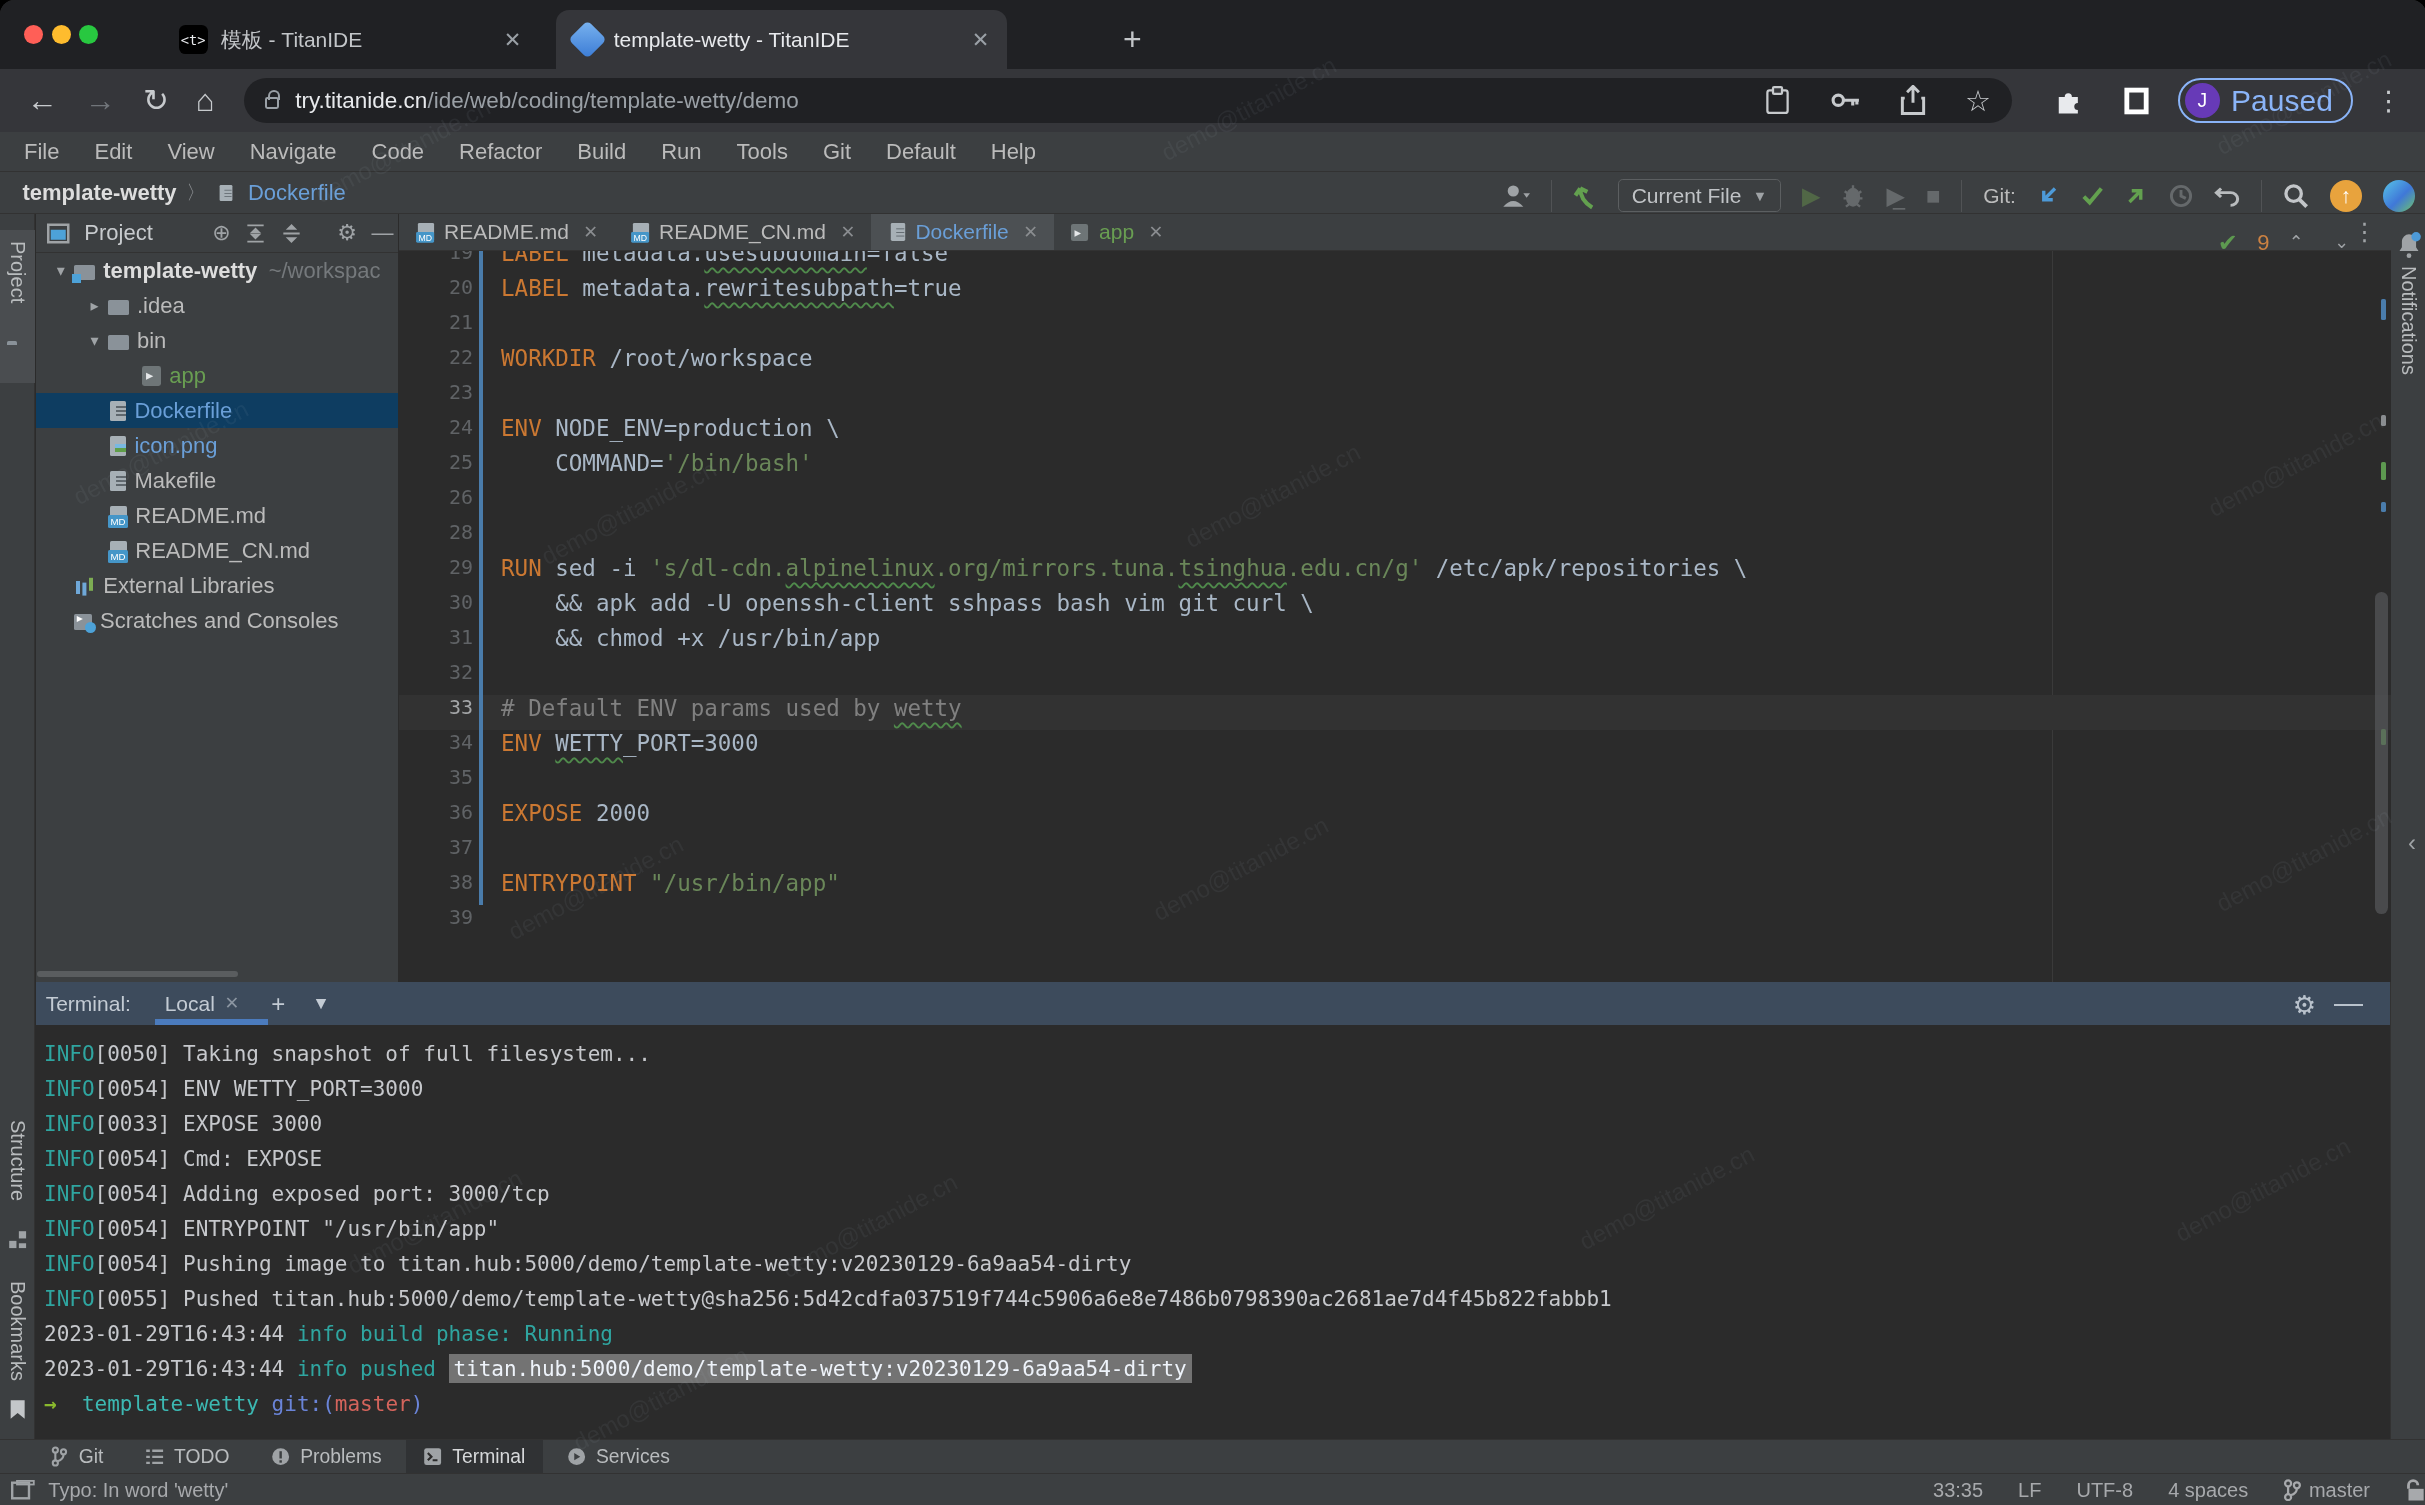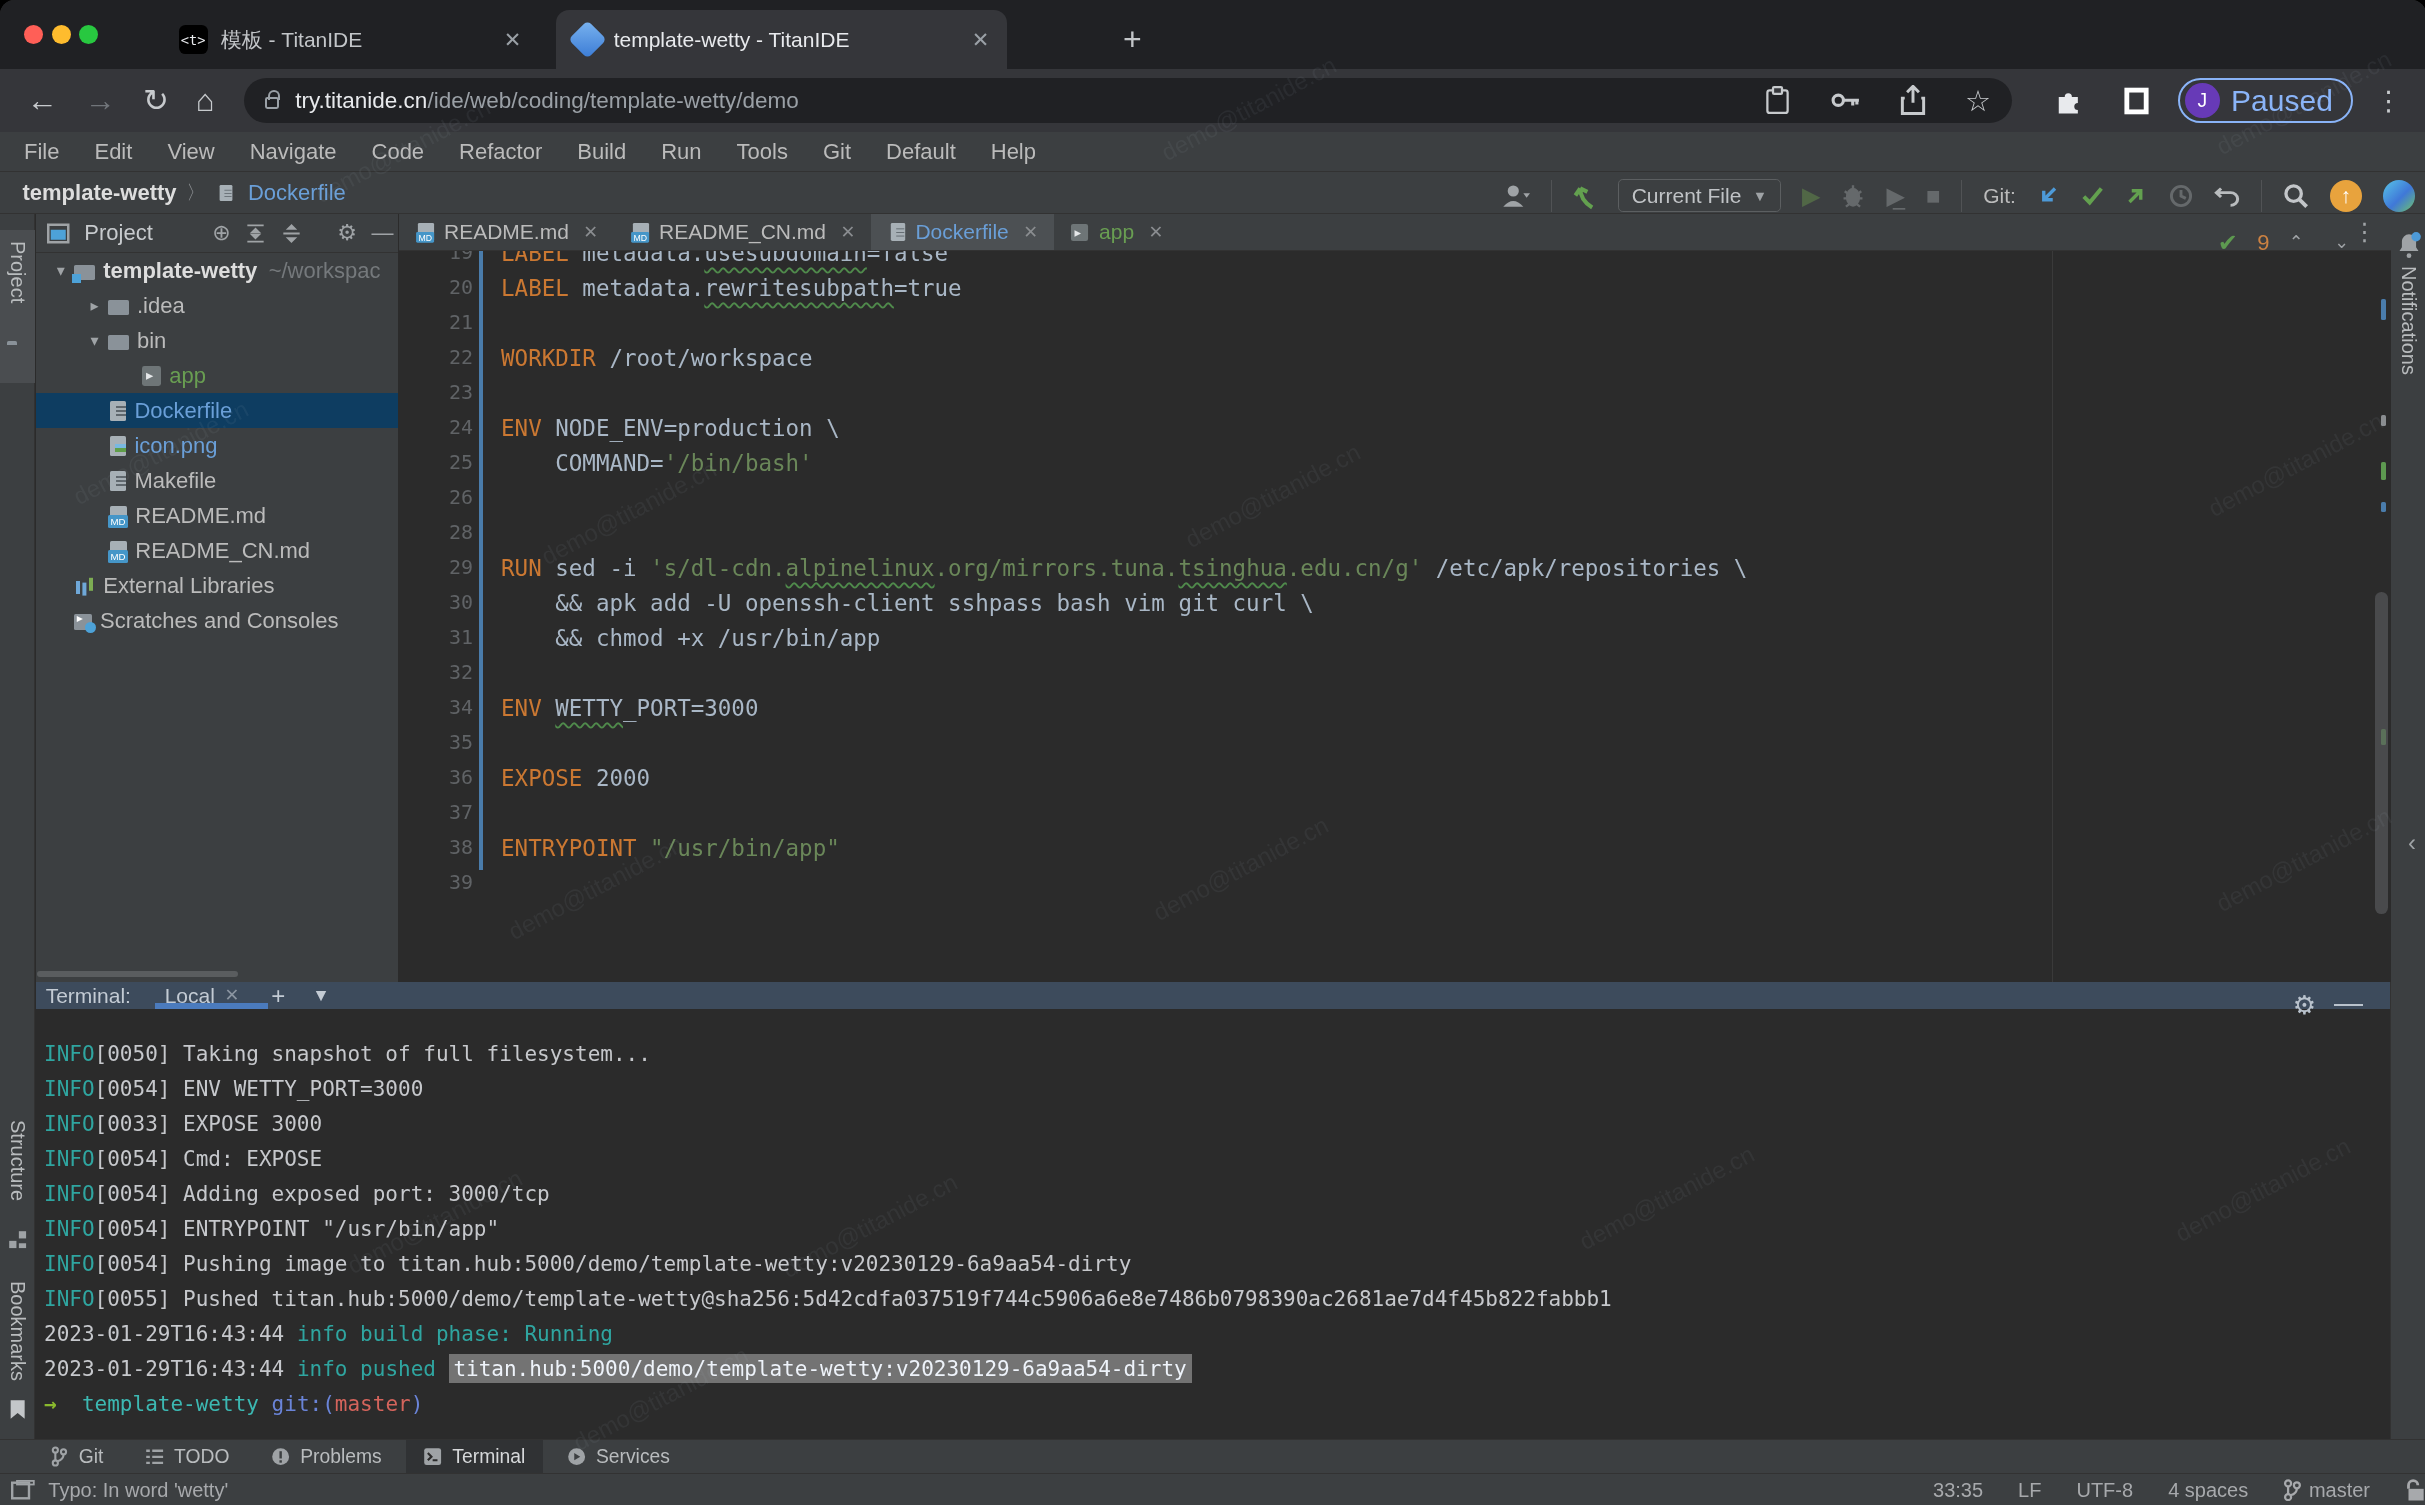--- a/index.html
+++ b/index.html
@@ -99,21 +99,21 @@
   .sq{text-decoration:underline;text-decoration-style:wavy;text-decoration-color:#4f8a4b;text-decoration-thickness:1.6px;text-underline-offset:5.6px;}
   #margin-guide{position:absolute;left:1653px;top:0;width:0.8px;height:731px;background:#3a3a3a;}
   #inspect{position:absolute;right:42px;top:14.5px;display:flex;align-items:center;gap:19.3px;font-size:22px;z-index:6;}
   #insp-check{color:#5d9950;font-size:24px;}
   #insp-count{color:#cc8242;}
   .insp-nav{color:#9fa3a6;font-size:17.7px;}
   .stripe{position:absolute;width:5.6px;border-radius:1.6px;z-index:6;}
   #vscroll{position:absolute;right:3.2px;top:378px;width:13px;height:322px;background:#595b5d;border-radius:6.4px;opacity:.65;z-index:6;}
   
   #terminal{left:36px;top:982px;width:2354px;height:457px;background:#2b2b2b;}
-  #term-head{position:absolute;left:0;top:0;width:100%;height:27px;background:#3d4b5c;display:flex;align-items:center;padding-left:9.7px;font-size:21px;color:#c3cbd4;}
+  #term-head{position:absolute;left:0;top:0;width:100%;height:43px;background:#3d4b5c;display:flex;align-items:center;padding-left:9.7px;font-size:21px;color:#c3cbd4;}
   #term-local{position:relative;margin-left:29px;display:flex;align-items:center;gap:9.7px;padding:0 4.8px;height:100%;}
   #term-underline{position:absolute;left:-4.8px;bottom:0;width:113px;height:5.6px;background:#4b7bbd;}
   .term-x{color:#8b95a1;font-size:17.7px;}
   .thic{color:#c3cbd4;margin-left:27px;font-size:24px;}
   #term-gear{position:absolute;right:74px;top:8px;color:#b9c2cc;font-size:26px;}
   #term-min{position:absolute;right:27px;top:4.8px;color:#b9c2cc;font-size:29px;}
   #term-body{position:absolute;left:0;top:43px;width:100%;height:413px;font-family:"DejaVu Sans Mono",monospace;font-size:21px;padding:11.3px 0 0 8px;}
   .tline{height:35px;display:flex;align-items:center;white-space:pre;}
   .sg-info{color:#2fa5a0;} .sg-tpl{color:#c6c8cc;}
   .sg-sel{background:#737373;color:#eef3fa;padding:2.4px 4.8px;}
@@ -443,20 +443,21 @@
           <div class="cline"><span class="lnum">22</span><span class="chbar on"></span><span class="ctext"><span class="sg-kw">WORKDIR</span><span class="sg-pl"> /root/workspace</span></span></div>
           <div class="cline"><span class="lnum">23</span><span class="chbar on"></span><span class="ctext"></span></div>
           <div class="cline"><span class="lnum">24</span><span class="chbar on"></span><span class="ctext"><span class="sg-kw">ENV</span><span class="sg-pl"> NODE_ENV=production \</span></span></div>
           <div class="cline"><span class="lnum">25</span><span class="chbar on"></span><span class="ctext"><span class="sg-pl">    COMMAND=</span><span class="sg-str">'/bin/bash'</span></span></div>
           <div class="cline"><span class="lnum">26</span><span class="chbar on"></span><span class="ctext"></span></div>
           <div class="cline"><span class="lnum">28</span><span class="chbar on"></span><span class="ctext"></span></div>
           <div class="cline"><span class="lnum">29</span><span class="chbar on"></span><span class="ctext"><span class="sg-kw">RUN</span><span class="sg-pl"> sed -i </span><span class="sg-str">'s/dl-cdn.</span><span class="sg-str sq">alpinelinux</span><span class="sg-str">.org/mirrors.tuna.</span><span class="sg-str sq">tsinghua</span><span class="sg-str">.edu.cn/g'</span><span class="sg-pl"> /etc/apk/repositories \</span></span></div>
           <div class="cline"><span class="lnum">30</span><span class="chbar on"></span><span class="ctext"><span class="sg-pl">    &amp;&amp; apk add -U openssh-client sshpass bash vim git curl \</span></span></div>
           <div class="cline"><span class="lnum">31</span><span class="chbar on"></span><span class="ctext"><span class="sg-pl">    &amp;&amp; chmod +x /usr/bin/app</span></span></div>
           <div class="cline"><span class="lnum">32</span><span class="chbar on"></span><span class="ctext"></span></div>
+          <div class="cline current"><span class="lnum">33</span><span class="chbar on"></span><span class="ctext"><span class="sg-cm"># Default ENV params used by </span><span class="sg-cm sq">wetty</span></span></div>
           <div class="cline"><span class="lnum">34</span><span class="chbar on"></span><span class="ctext"><span class="sg-kw">ENV</span><span class="sg-pl"> </span><span class="sg-pl sq">WETTY</span><span class="sg-pl">_PORT=3000</span></span></div>
           <div class="cline"><span class="lnum">35</span><span class="chbar on"></span><span class="ctext"></span></div>
           <div class="cline"><span class="lnum">36</span><span class="chbar on"></span><span class="ctext"><span class="sg-kw">EXPOSE</span><span class="sg-pl"> 2000</span></span></div>
           <div class="cline"><span class="lnum">37</span><span class="chbar on"></span><span class="ctext"></span></div>
           <div class="cline"><span class="lnum">38</span><span class="chbar on"></span><span class="ctext"><span class="sg-kw">ENTRYPOINT</span><span class="sg-pl"> </span><span class="sg-str">"/usr/bin/app"</span></span></div>
           <div class="cline"><span class="lnum">39</span><span class="chbar"></span><span class="ctext"></span></div>
         </div>
     </div>
     <div class="stripe" style="right:4.8px;top:85px;height:21px;background:#4a7cab;"></div>
     <div class="stripe" style="right:4.8px;top:201px;height:11.3px;background:#8a8d90;"></div>

